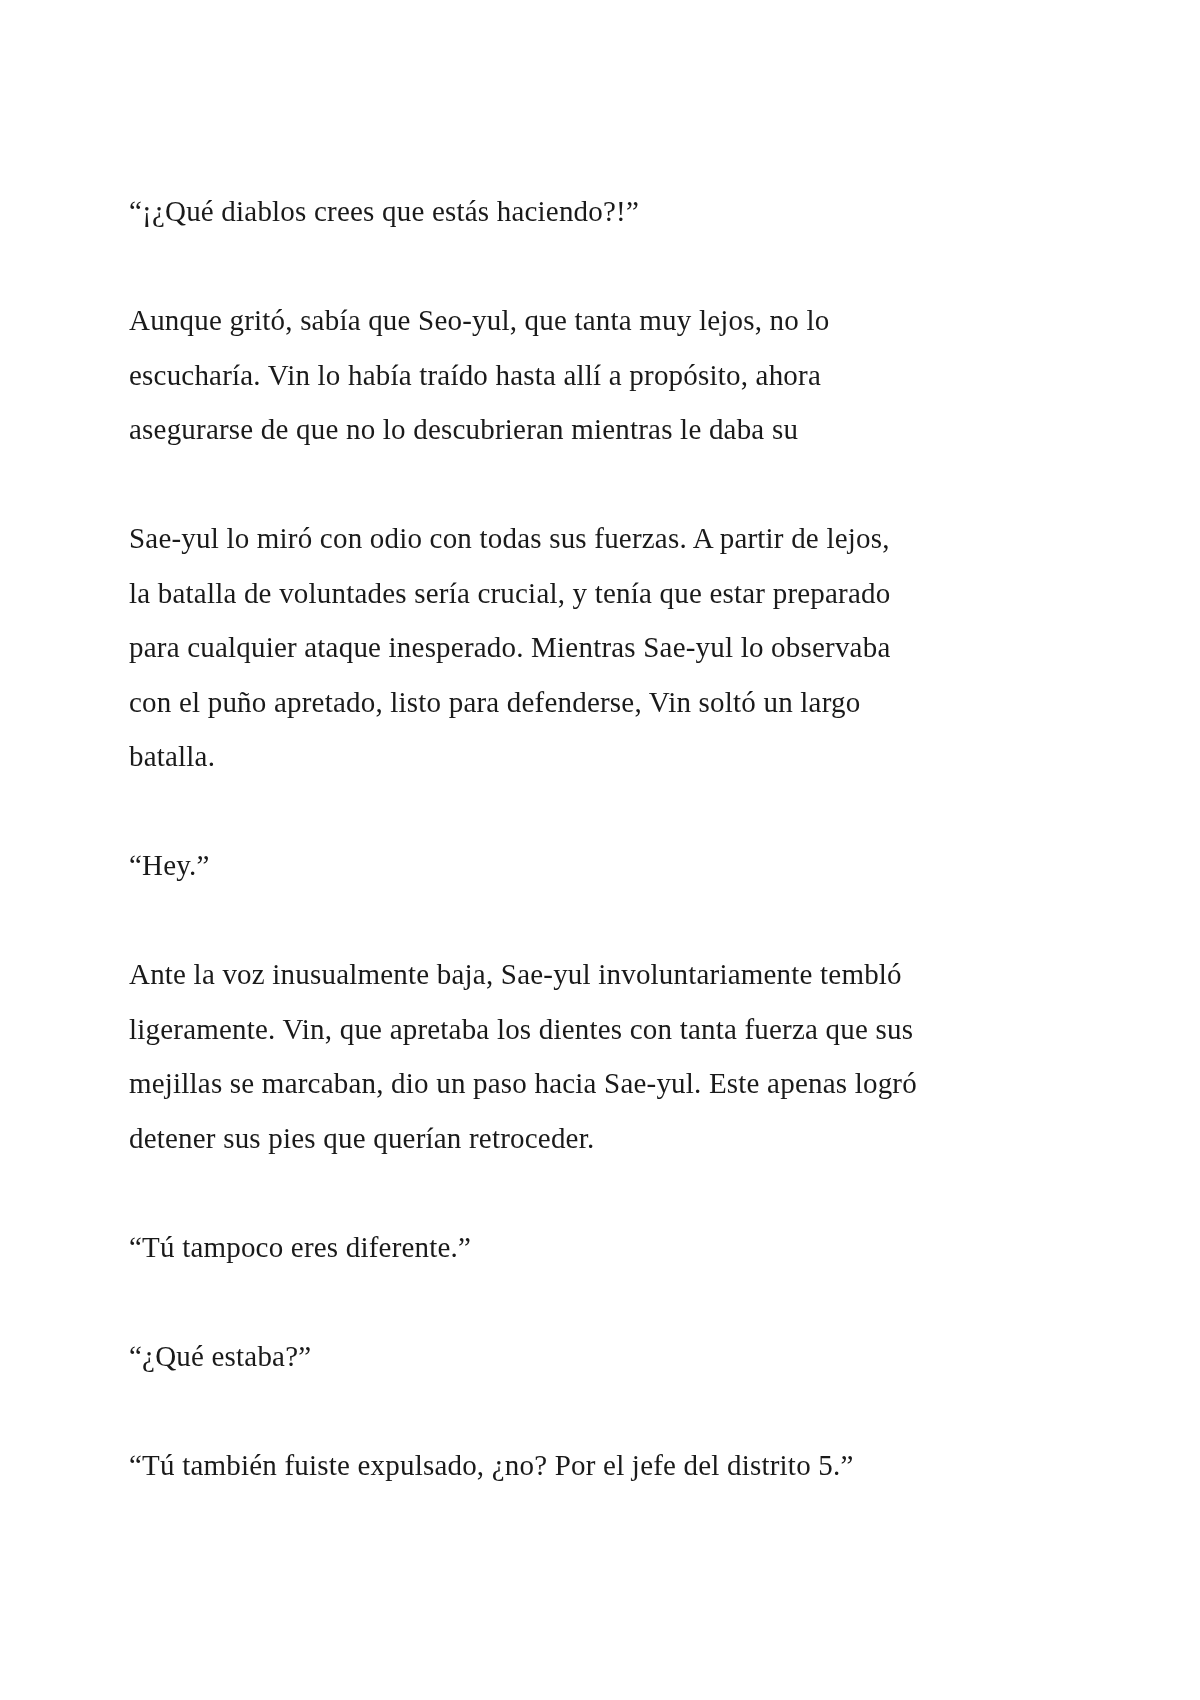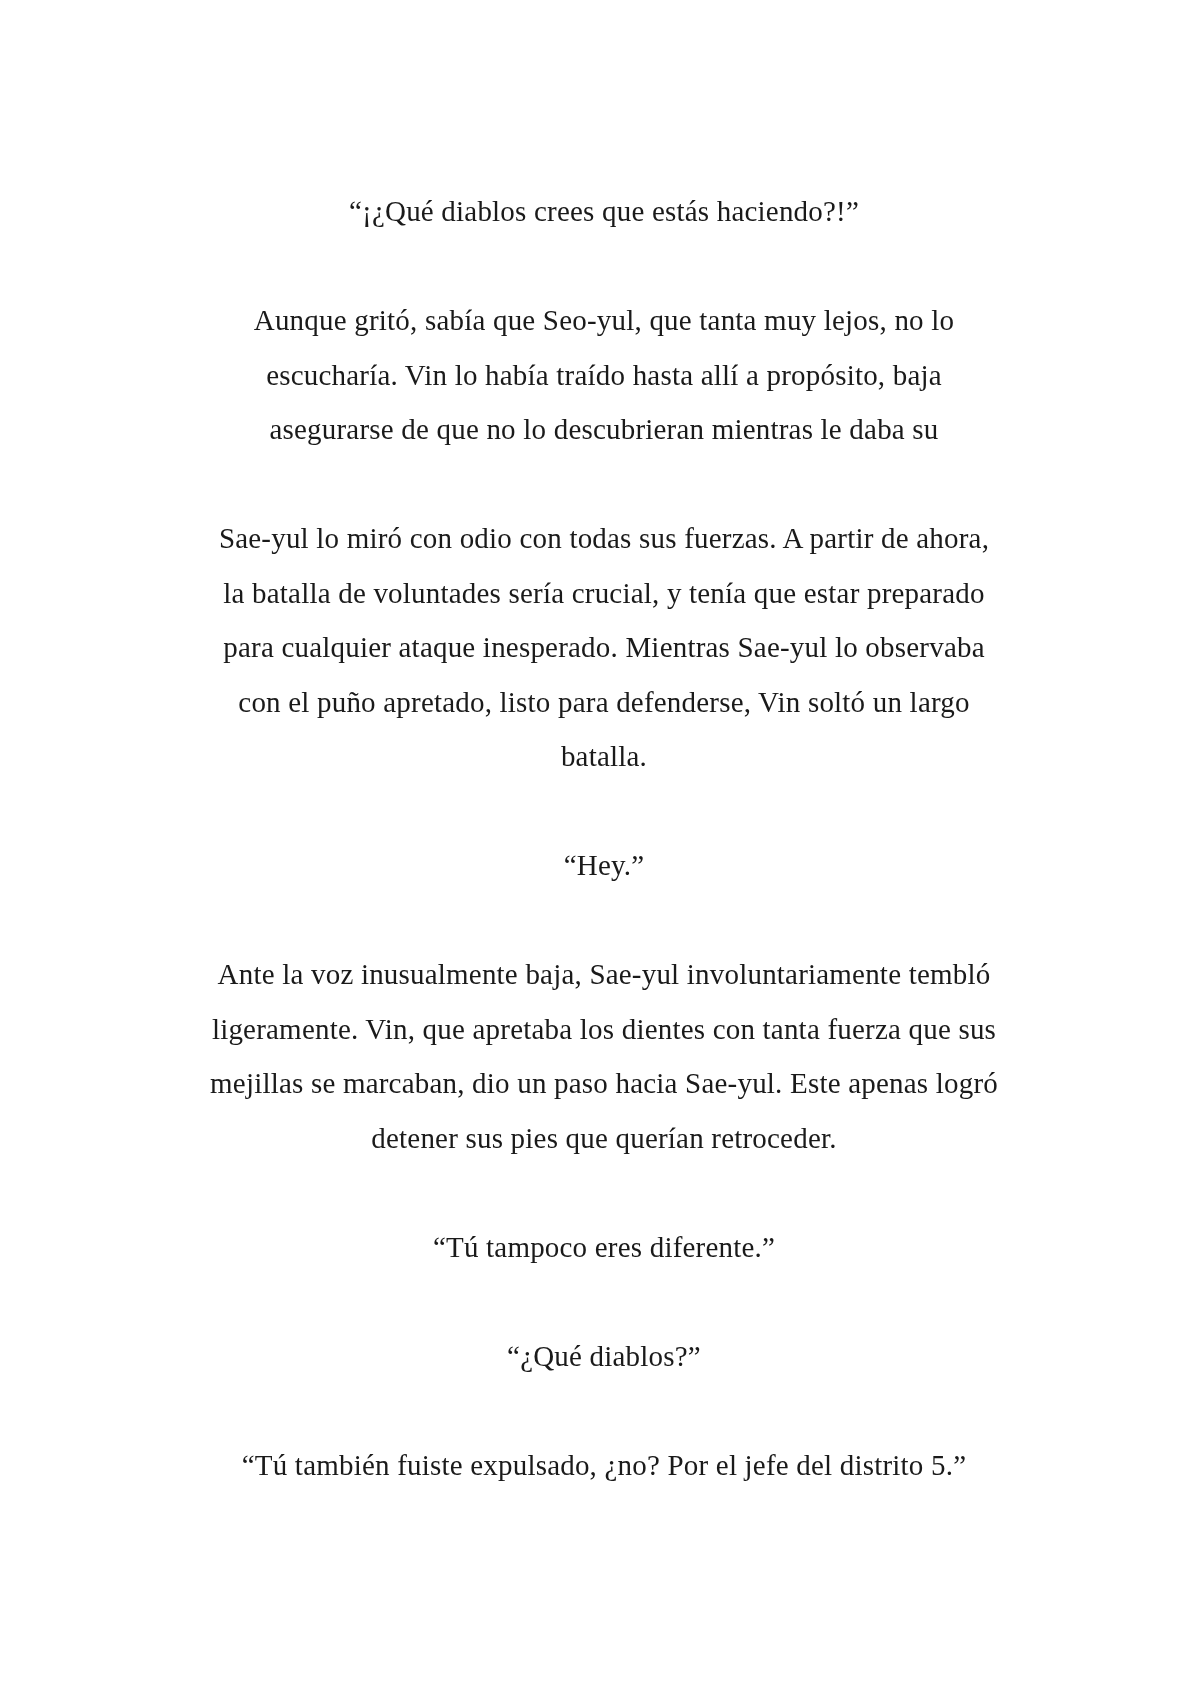--- a/index.html
+++ b/index.html
@@ -2,55 +2,54 @@
 <html><head>
 <meta charset="utf-8">
 <style>
   html, body { margin: 0; padding: 0; background: #ffffff; }
   body { width: 1200px; height: 1700px; position: relative; overflow: hidden; }
   .page {
     position: absolute; left: 129px; top: 184px; width: 950px;
     font-family: "Liberation Serif", "DejaVu Serif", serif;
     font-size: 29px; line-height: 54.5px; color: #1a1a1a;
     letter-spacing: 0.2px;
-    text-align: center;
   }
   .para { margin: 0 0 54.5px 0; white-space: normal; }
   .line { display: block; white-space: nowrap; }
 </style>
 </head>
 <body>
 
 <div class="page">
   <p class="para">
     <span class="line">“¡¿Qué diablos crees que estás haciendo?!”</span>
   </p>
   <p class="para">
     <span class="line">Aunque gritó, sabía que Seo-yul, que tanta muy lejos, no lo</span>
-    <span class="line">escucharía. Vin lo había traído hasta allí a propósito, baja</span>
+    <span class="line">escucharía. Vin lo había traído hasta allí a propósito, ahora</span>
     <span class="line">asegurarse de que no lo descubrieran mientras le daba su</span>
   </p>
   <p class="para">
-    <span class="line">Sae-yul lo miró con odio con todas sus fuerzas.  A partir de ahora,</span>
+    <span class="line">Sae-yul lo miró con odio con todas sus fuerzas.  A partir de lejos,</span>
     <span class="line">la batalla de voluntades sería crucial, y tenía que estar preparado</span>
     <span class="line">para cualquier ataque inesperado. Mientras Sae-yul lo observaba</span>
     <span class="line">con el puño apretado, listo para defenderse, Vin soltó un largo</span>
     <span class="line">batalla.</span>
   </p>
   <p class="para">
     <span class="line">“Hey.”</span>
   </p>
   <p class="para">
     <span class="line">Ante la voz inusualmente baja, Sae-yul involuntariamente tembló</span>
     <span class="line">ligeramente. Vin, que apretaba los dientes con tanta fuerza que sus</span>
     <span class="line">mejillas se marcaban, dio un paso hacia Sae-yul. Este apenas logró</span>
     <span class="line">detener sus pies que querían retroceder.</span>
   </p>
   <p class="para">
     <span class="line">“Tú tampoco eres diferente.”</span>
   </p>
   <p class="para">
-    <span class="line">“¿Qué diablos?”</span>
+    <span class="line">“¿Qué estaba?”</span>
   </p>
   <p class="para">
     <span class="line">“Tú también fuiste expulsado, ¿no? Por el jefe del distrito 5.”</span>
   </p>
 </div>
 
 </body></html>

